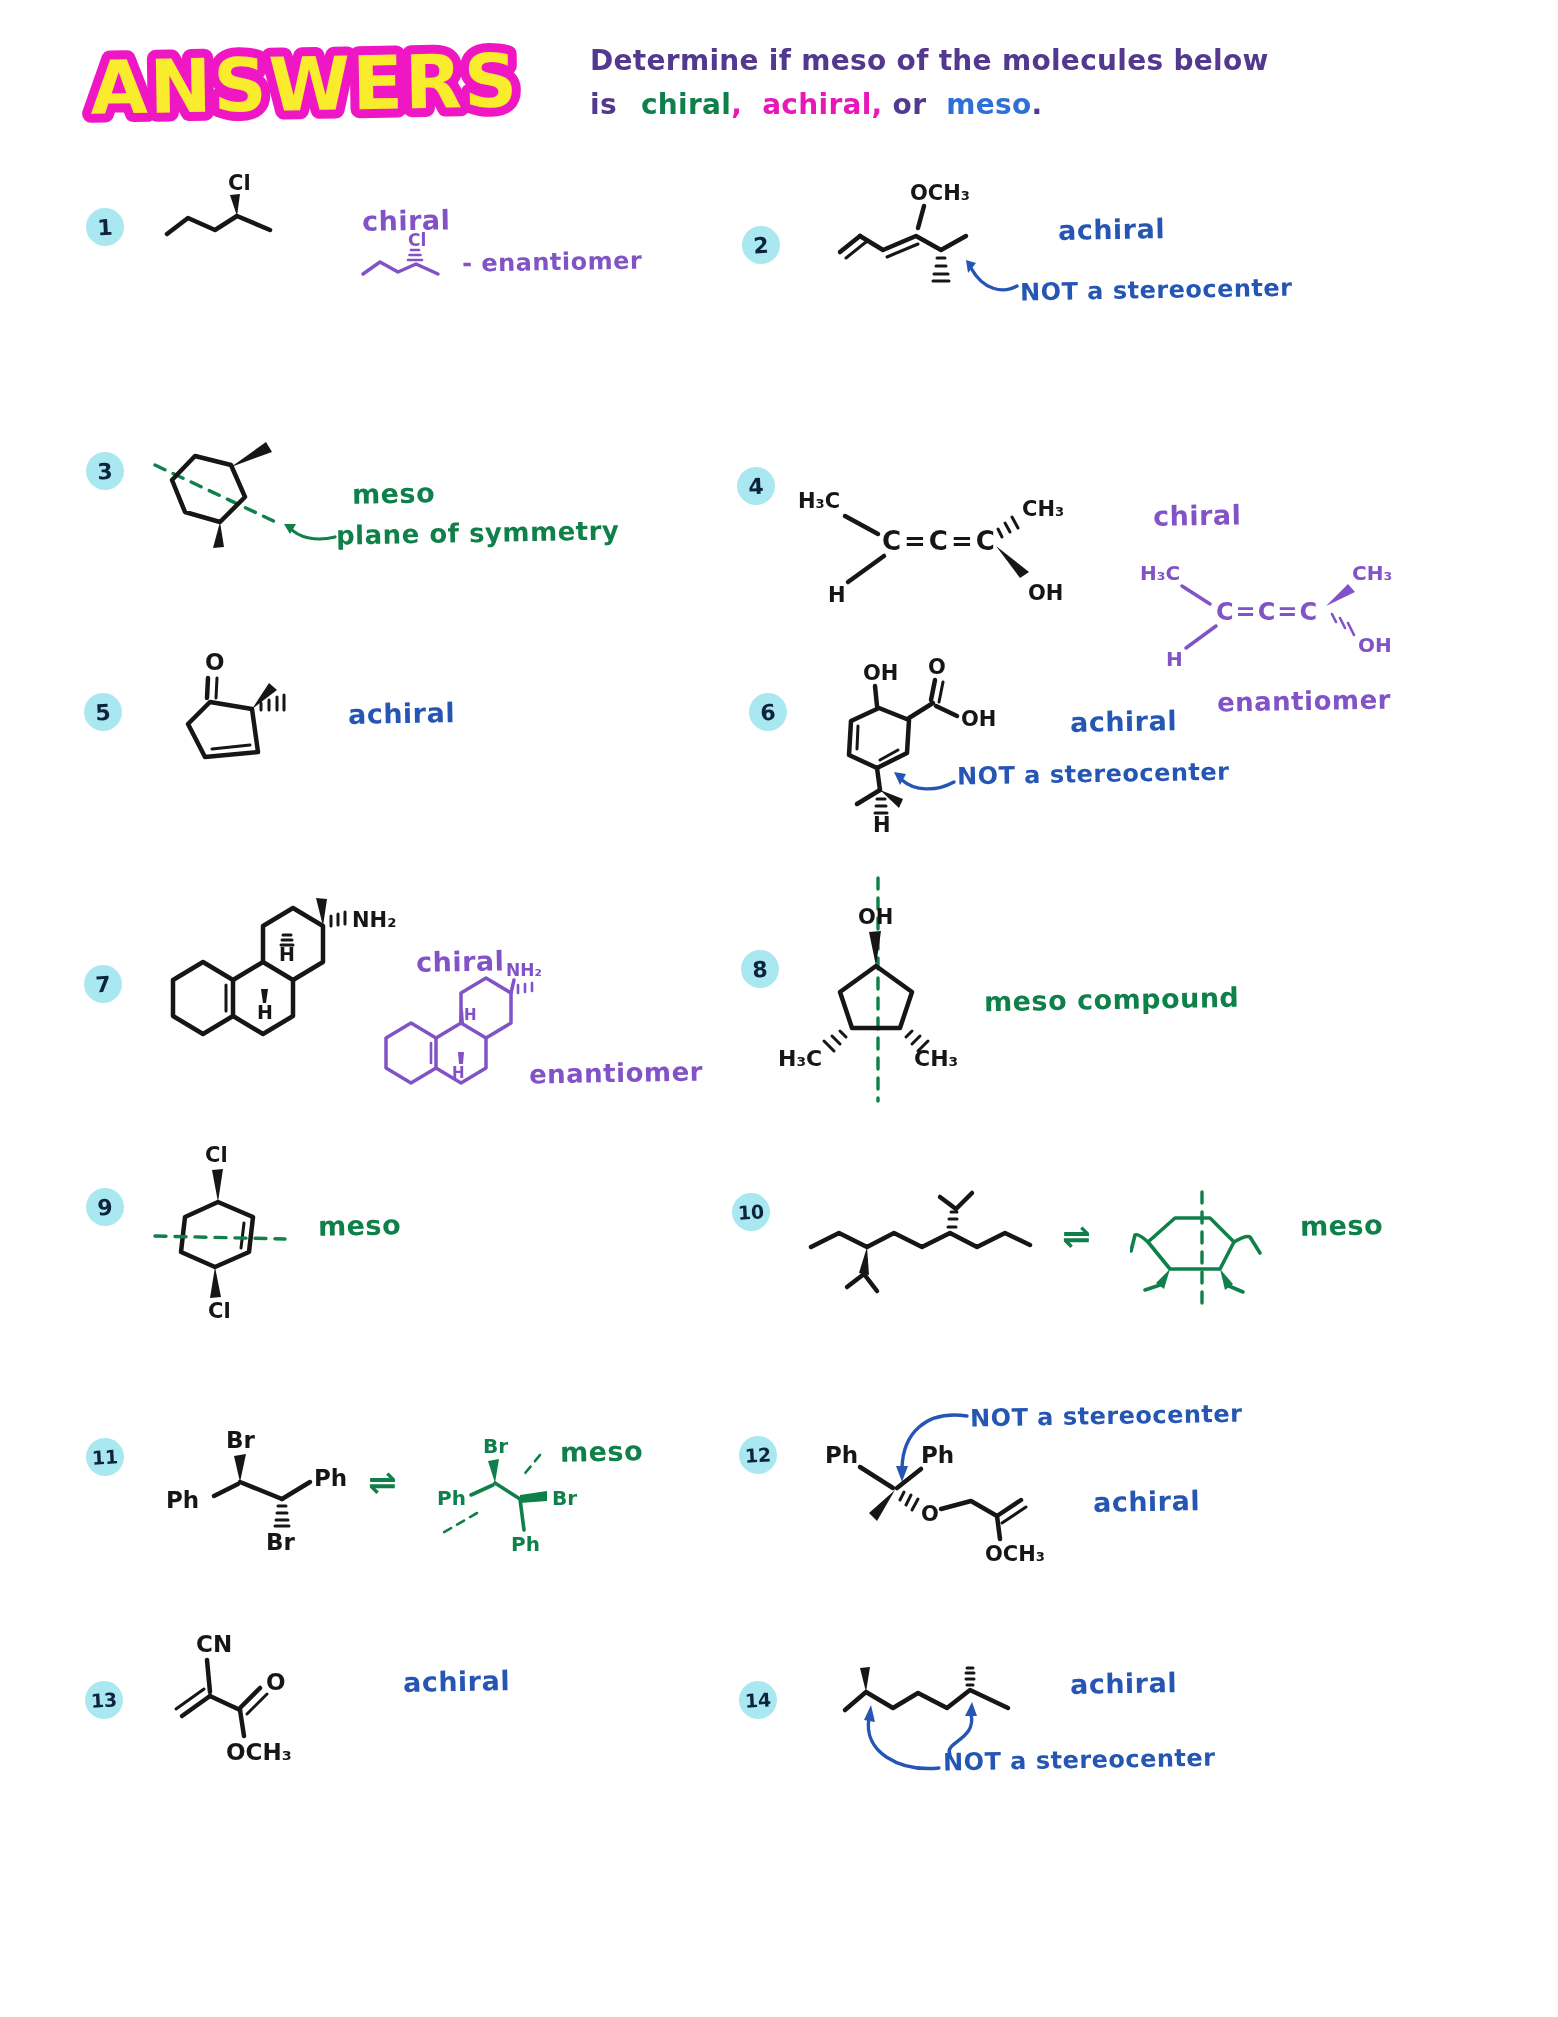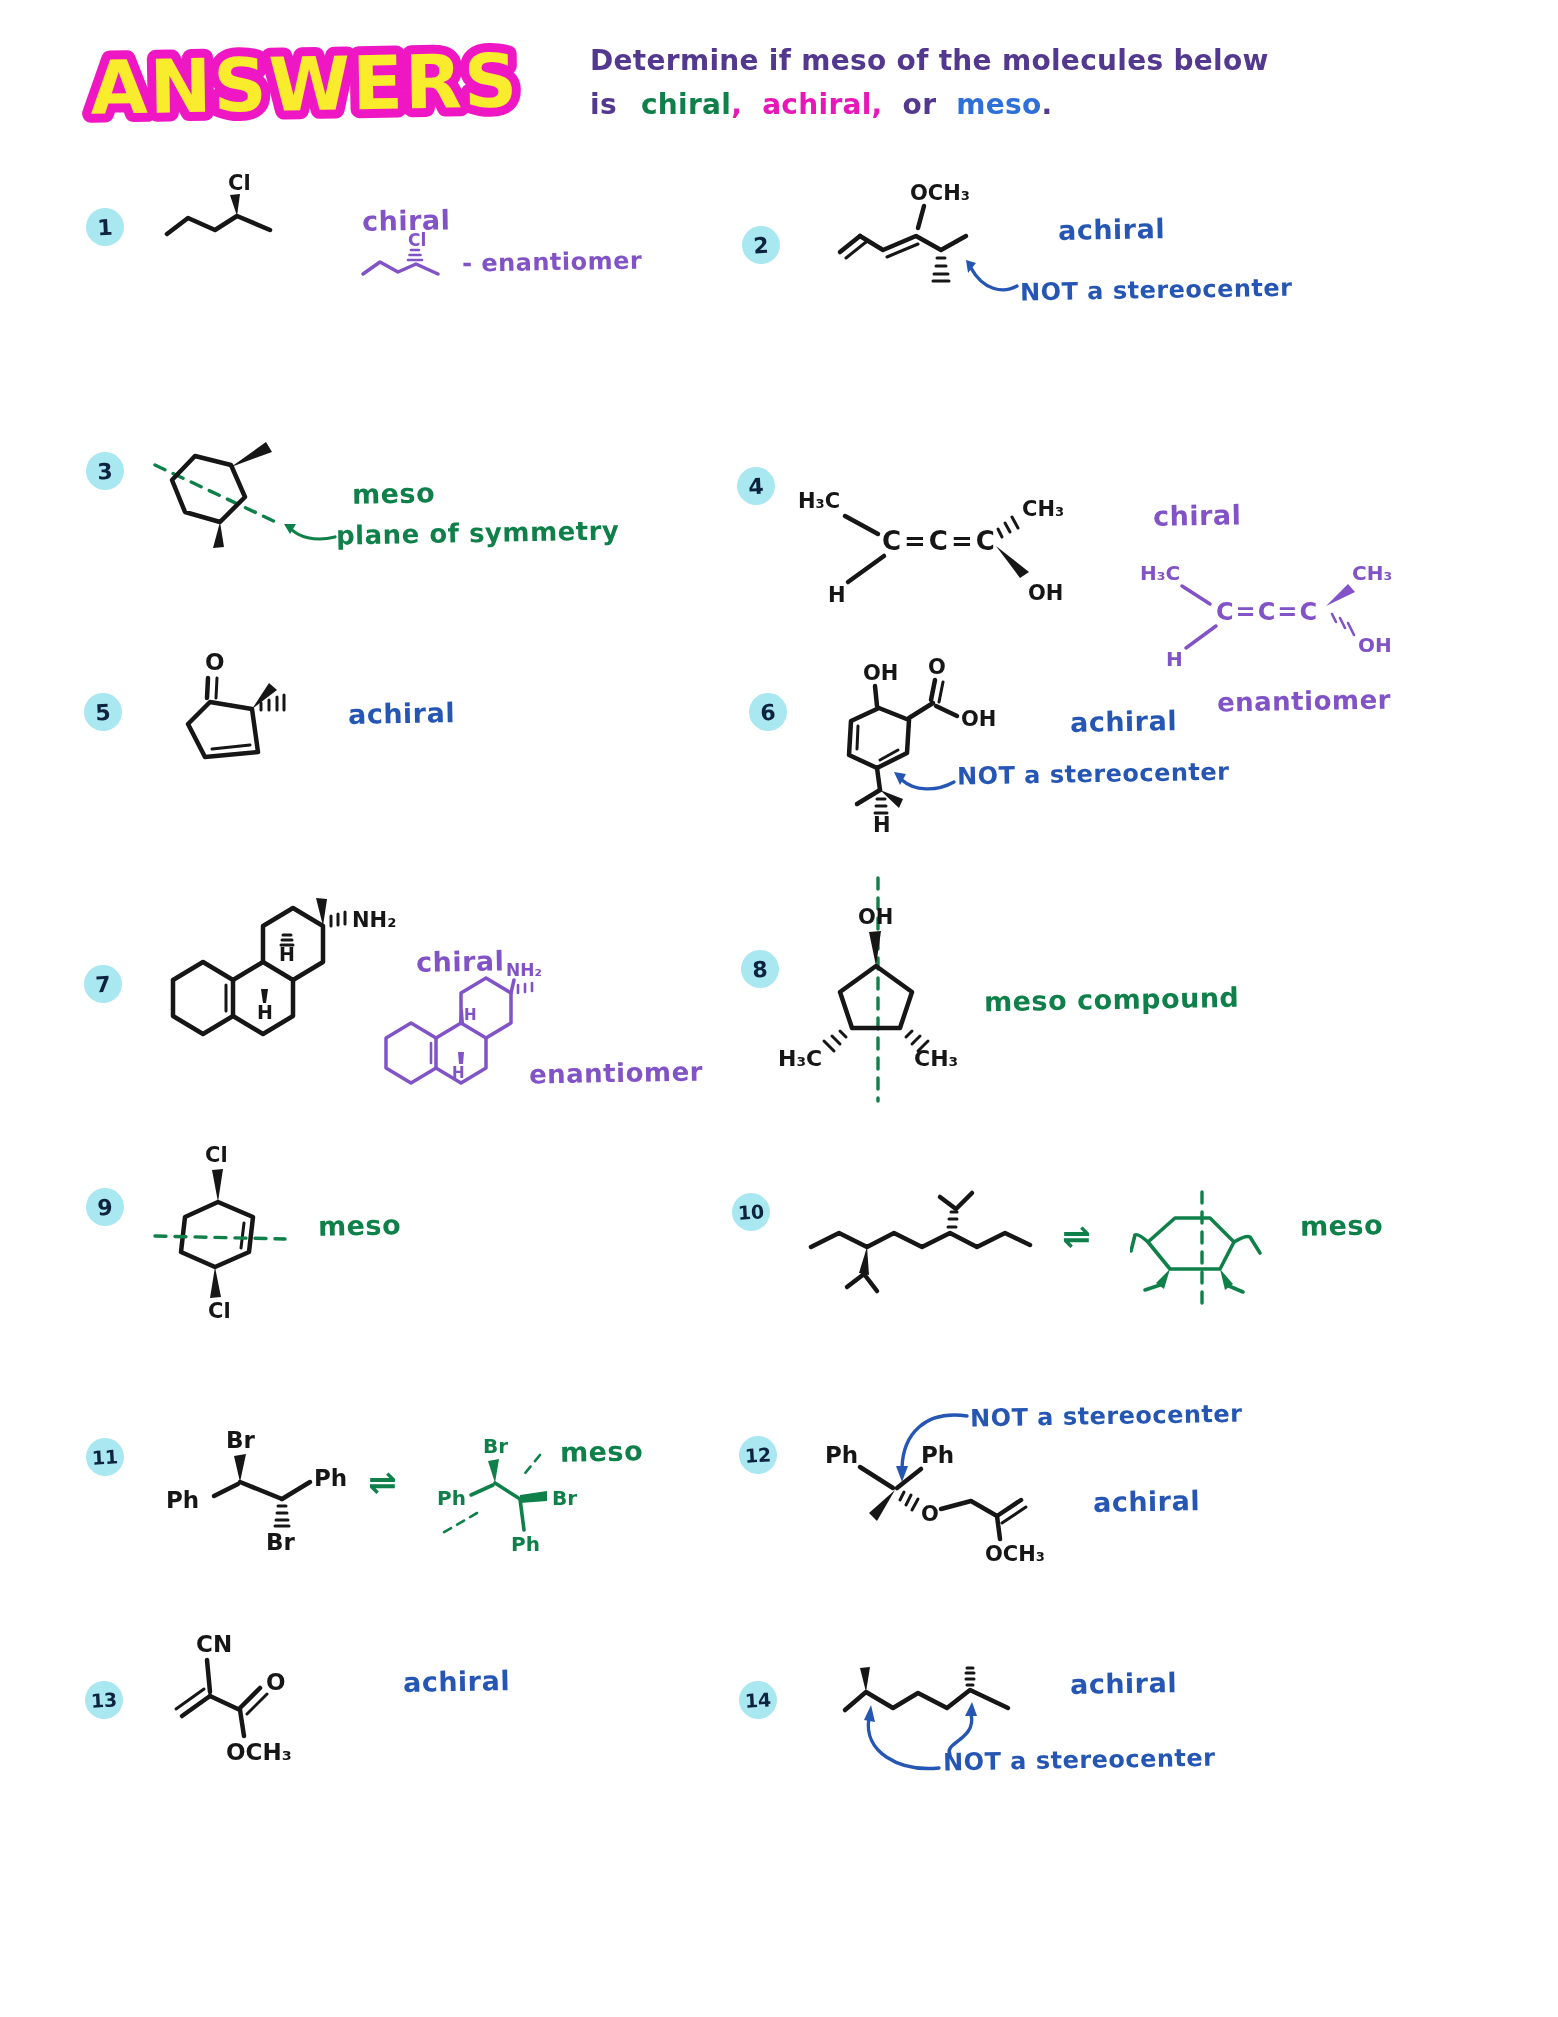--- a/index.html
+++ b/index.html
@@ -46,21 +46,21 @@
 
   <svg class="abs" style="left:55px;top:25px" width="500" height="110">
     <text x="250" y="85" text-anchor="middle" transform="rotate(-1 250 80)" style="font:800 74px 'DejaVu Sans',sans-serif;letter-spacing:2px;paint-order:stroke;
              stroke:#ef16c4;stroke-width:18px;stroke-linejoin:round;fill:#f8ec2d">ANSWERS</text>
   </svg>
   <div class="instr" style="left:590px;top:44px">Determine if meso of the molecules below</div>
   <div class="instr" style="left:590px;top:88px">
     <span>is</span>
     <span class="g" style="margin-left:14px">chiral</span><span class="m">,</span>
     <span class="m" style="margin-left:10px">achiral</span><span class="m">,</span>
-    <span style="margin-left:10px">or</span>
+    <span style="">or</span>
     <span class="b" style="margin-left:10px">meso</span><span>.</span>
   </div>
 
   <div class="badge" style="left:86px;top:208px">1</div>
   <svg class="abs" style="left:160px;top:168px" width="130" height="95">
     <text class="at" x="68" y="22">Cl</text>
     <polygon class="wed" points="77,48 70,27 80,26"></polygon>
     <polyline class="st" points="7,66 28,50 55,62 77,48 110,62"></polyline>
   </svg>
   <div class="ans purple" style="left:362px;top:205px">chiral</div>

